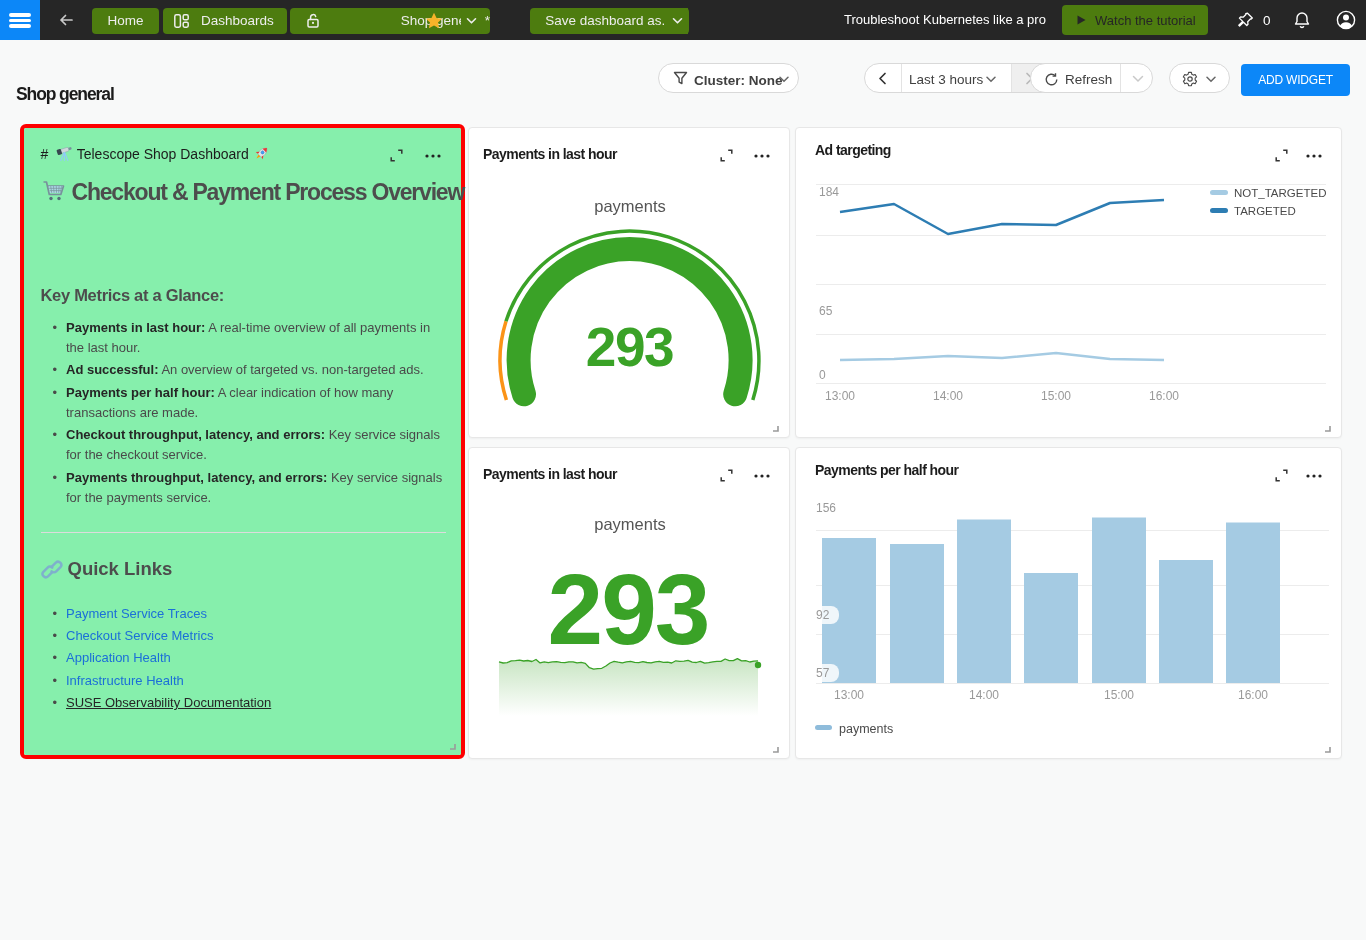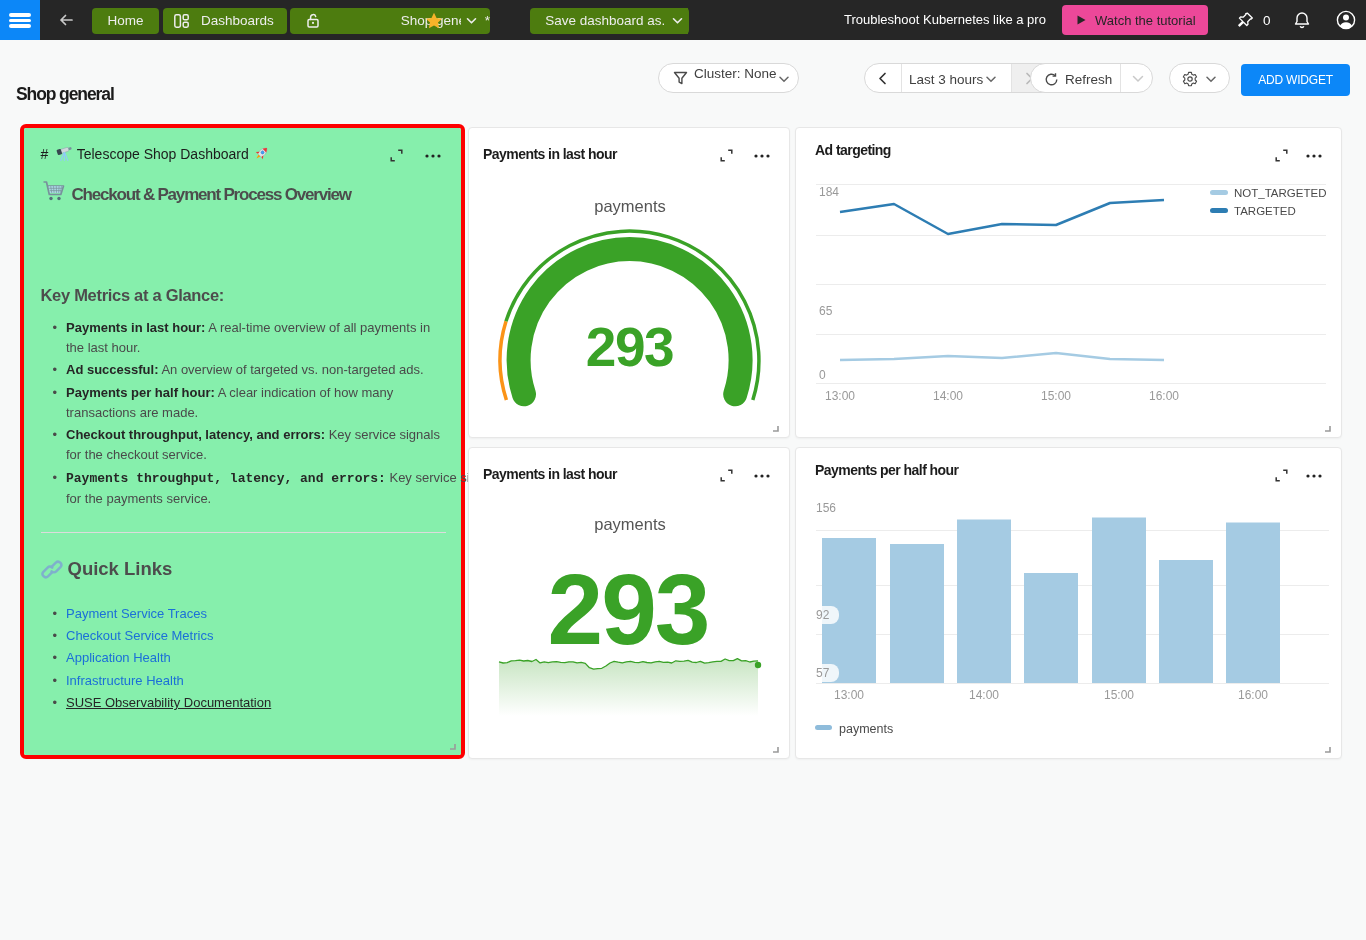--- a/index.html
+++ b/index.html
@@ -53,21 +53,21 @@
         <path d="M1.5 1.8l4 4 4-4" stroke="#ededed" stroke-width="1.6" fill="none" stroke-linecap="round" stroke-linejoin="round"></path>
       </svg>
   </div>
   <div class="tab" style="left:530px;width:158px;border-radius:4px 0 0 4px;">Save dashboard as...</div>
   <div class="tab" style="left:666px;width:23px;border-radius:0 4px 4px 0;">
     <svg class="abs" style="left:6px;top:9px" width="11" height="8" viewBox="0 0 11 8">
         <path d="M1.5 1.8l4 4 4-4" stroke="#ededed" stroke-width="1.6" fill="none" stroke-linecap="round" stroke-linejoin="round"></path>
       </svg>
   </div>
   <div class="abs" style="left:844px;top:12px;color:#fff;font-size:13px;">Troubleshoot Kubernetes like a pro</div>
-  <div class="abs" style="left:1062px;top:5px;width:146px;height:30px;background:#ec4899;border-radius:4px;padding-left:18px;">
+  <div class="abs" style="left:1062px;top:5px;width:146px;height:30px;background:#4d7c0f;border-radius:4px;padding-left:18px;">
     <svg class="abs" style="left:13px;top:9px" width="12" height="12" viewBox="0 0 12 12">
         <path d="M2.5 1.5l8 4.5-8 4.5z" fill="#262626"></path>
       </svg>
     <span class="abs" style="left:33px;top:8px;font-size:13px;color:#262626;">Watch the tutorial</span>
   </div>
   <svg class="abs" style="left:1237px;top:11px" width="18" height="19" viewBox="0 0 18 19">
       <path d="M10.5 2.2l4.8 4.8-1.1 1.1-0.6-0.3-2.9 2.9 0.3 2.6-1.2 1.2-3.3-3.3-3.9 3.9-0.8-0.8 3.9-3.9-3.3-3.3 1.2-1.2 2.6 0.3 2.9-2.9-0.3-0.6z" fill="none" stroke="#fff" stroke-width="1.3" stroke-linejoin="round"></path>
     </svg>
   <div class="abs" style="left:1263px;top:12.5px;color:#fff;font-size:13.5px;">0</div>
   <svg class="abs" style="left:1293px;top:11px" width="18" height="19" viewBox="0 0 18 19">
@@ -79,21 +79,21 @@
       <circle cx="10" cy="7.6" r="3" fill="#fff"></circle>
       <path d="M3.8 16.2a6.8 6.8 0 0 1 12.4 0 8.6 8.6 0 0 1-12.4 0z" fill="#fff"></path>
     </svg>
 </div>
 
 <div id="page-title">Shop general</div>
 <div class="btn" style="left:658px;width:141px;">
   <svg class="abs" style="left:14px;top:7px" width="15" height="15" viewBox="0 0 15 15">
       <path d="M1.5 1.5h12l-4.6 5.8v5.2l-2.8-1.4V7.3z" fill="none" stroke="#4a4a4a" stroke-width="1.4" stroke-linejoin="round"></path>
     </svg>
-  <span class="abs" style="left:35px;top:2px;">Cluster: None</span>
+  <span class="abs" style="left:35px;top:9px;font-weight:bold;">Cluster: None</span>
   <svg class="abs" style="left:120px;top:12px" width="10" height="7" viewBox="0 0 10 7">
       <path d="M1 1.2l4 4 4-4" stroke="#666" stroke-width="1.5" fill="none" stroke-linecap="round"></path>
     </svg>
 </div>
 <div class="btn" style="left:864px;width:199px;border-radius:15px;">
   <svg class="abs" style="left:13px;top:8px" width="9" height="13" viewBox="0 0 9 13">
       <path d="M7 1.5l-5 5 5 5" stroke="#333" stroke-width="1.7" fill="none" stroke-linecap="round" stroke-linejoin="round"></path>
     </svg>
   <div class="abs" style="left:36px;top:0;width:1px;height:28px;background:#e3e3e3;"></div>
   <span class="abs" style="left:44px;top:7.5px;">Last 3 hours</span>
@@ -158,39 +158,39 @@
   <div class="abs" style="left:366px;top:21px;">
     <svg width="13" height="13" viewBox="0 0 13 13">
         <path d="M1.2 8.2v3.6h3.6M11.8 4.8V1.2H8.2" stroke="#333" stroke-width="1.5" fill="none"></path>
       </svg>
   </div>
   <svg class="abs" style="left:401px;top:25.5px" width="16" height="4" viewBox="0 0 16 4">
       <circle cx="2" cy="2" r="1.6" fill="#222"></circle>
       <circle cx="8" cy="2" r="1.6" fill="#222"></circle>
       <circle cx="14" cy="2" r="1.6" fill="#222"></circle>
     </svg>
-  <div class="abs" style="left:16.5px;top:50.5px;font-size:17px;font-weight:bold;letter-spacing:-1.2px;color:#4d4d4d;white-space:nowrap;">
+  <div class="abs" style="left:16.5px;top:50.5px;font-size:23px;font-weight:bold;letter-spacing:-1.2px;color:#4d4d4d;white-space:nowrap;">
     <svg style="display:inline-block;vertical-align:-3px;margin-right:6px" width="25" height="24" viewBox="0 0 24 24">
         <path d="M2 3h3l2.8 12.5h11.5L22 7H6" fill="none" stroke="#78909c" stroke-width="1.7" stroke-linejoin="round"></path>
         <path d="M7 7h14l-1.8 7H8.5z" fill="#b3d4f0" opacity="0.8"></path>
         <g stroke="#78909c" stroke-width="0.7">
           <path d="M9.2 7.2l1 6.6M12 7.2l0.6 6.6M14.8 7.2l0.2 6.6M17.6 7.2l-0.4 6.6M20 7.2l-1 6.6"></path>
           <path d="M7.6 9.3h13.2M8.2 11.6h12"></path>
         </g>
         <circle cx="9.5" cy="19.5" r="1.7" fill="#546e7a"></circle>
         <circle cx="17.5" cy="19.5" r="1.7" fill="#546e7a"></circle>
       </svg><span style="vertical-align:0px;">Checkout &amp; Payment Process Overview</span>
   </div>
   <div class="abs" style="left:16.5px;top:157.5px;font-size:16.5px;font-weight:bold;letter-spacing:-0.3px;color:#4d4d4d;">Key Metrics at a Glance:</div>
   <div class="abs" style="left:16.5px;top:190px;font-size:13px;line-height:19.8px;color:#4a4a4a;white-space:nowrap;">
       <div style="padding-left:25.5px;position:relative;margin-bottom:2.8px;"><span style="position:absolute;left:12px;">•</span><b style="color:#262626;">Payments in last hour:</b> A real-time overview of all payments in<br>the last hour.</div>
       <div style="padding-left:25.5px;position:relative;margin-bottom:2.8px;"><span style="position:absolute;left:12px;">•</span><b style="color:#262626;">Ad successful:</b> An overview of targeted vs. non-targeted ads.</div>
       <div style="padding-left:25.5px;position:relative;margin-bottom:2.8px;"><span style="position:absolute;left:12px;">•</span><b style="color:#262626;">Payments per half hour:</b> A clear indication of how many<br>transactions are made.</div>
       <div style="padding-left:25.5px;position:relative;margin-bottom:2.8px;"><span style="position:absolute;left:12px;">•</span><b style="color:#262626;">Checkout throughput, latency, and errors:</b> Key service signals<br>for the checkout service.</div>
-      <div style="padding-left:25.5px;position:relative;"><span style="position:absolute;left:12px;">•</span><b style="color:#262626;font-family:Liberation Mono, monospace;">Payments throughput, latency, and errors:</b> Key service signals<br>for the payments service.</div>
+      <div style="padding-left:25.5px;position:relative;"><span style="position:absolute;left:12px;">•</span><b style="color:#262626;">Payments throughput, latency, and errors:</b> Key service signals<br>for the payments service.</div>
   </div>
   <div class="abs" style="left:16.5px;top:404px;width:405px;height:1px;background:#dcdcdc;"></div>
   <div class="abs" style="left:16.5px;top:429.5px;font-size:18.5px;font-weight:bold;color:#4d4d4d;white-space:nowrap;">
     <svg style="display:inline-block;vertical-align:-4px;margin-right:5px" width="22" height="22" viewBox="0 0 23 23">
         <g fill="none" stroke="#7fb0cc" stroke-width="2.6" stroke-linecap="round">
           <path d="M10 13.5l-4.2 4.2a3.4 3.4 0 0 1-4.8-4.8l4.4-4.4a3.4 3.4 0 0 1 4.8 0" transform="translate(1.5,1.5)"></path>
           <path d="M9.8 9.5l4.2-4.2a3.4 3.4 0 0 1 4.8 4.8l-4.4 4.4a3.4 3.4 0 0 1-4.8 0" transform="translate(1.5,-0.5)"></path>
         </g>
       </svg><span style="vertical-align:1px;">Quick Links</span>
   </div>

